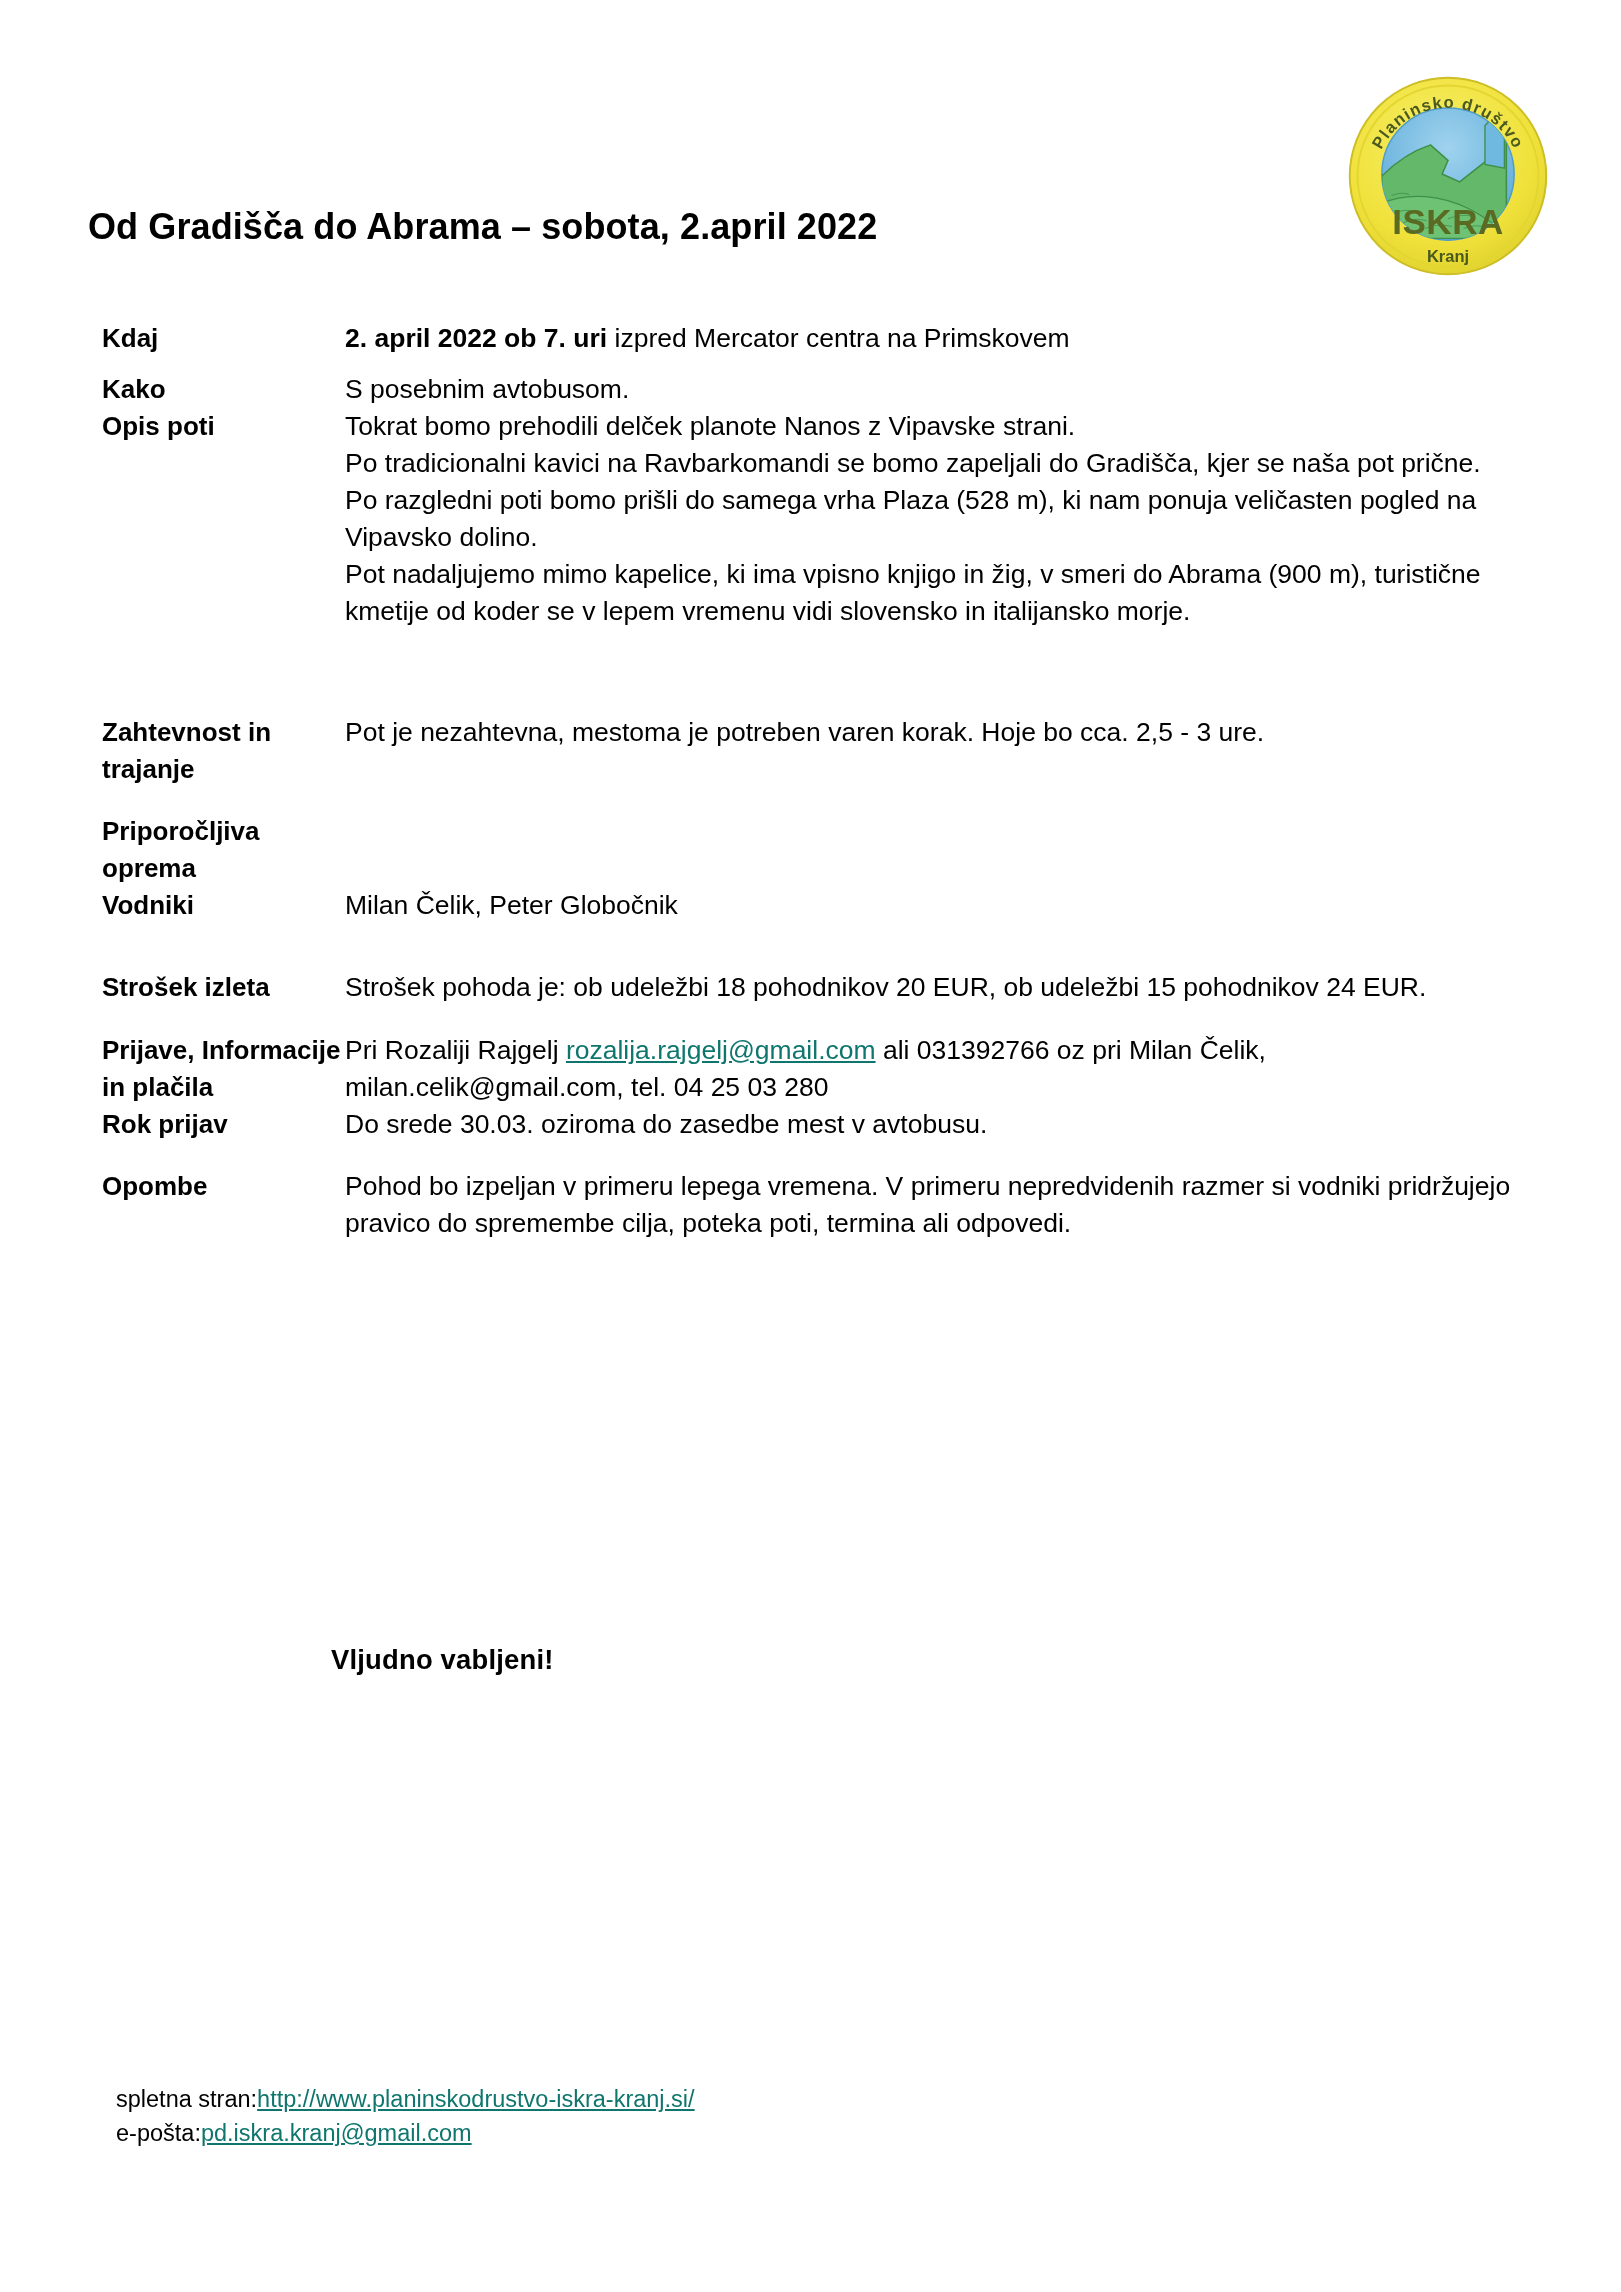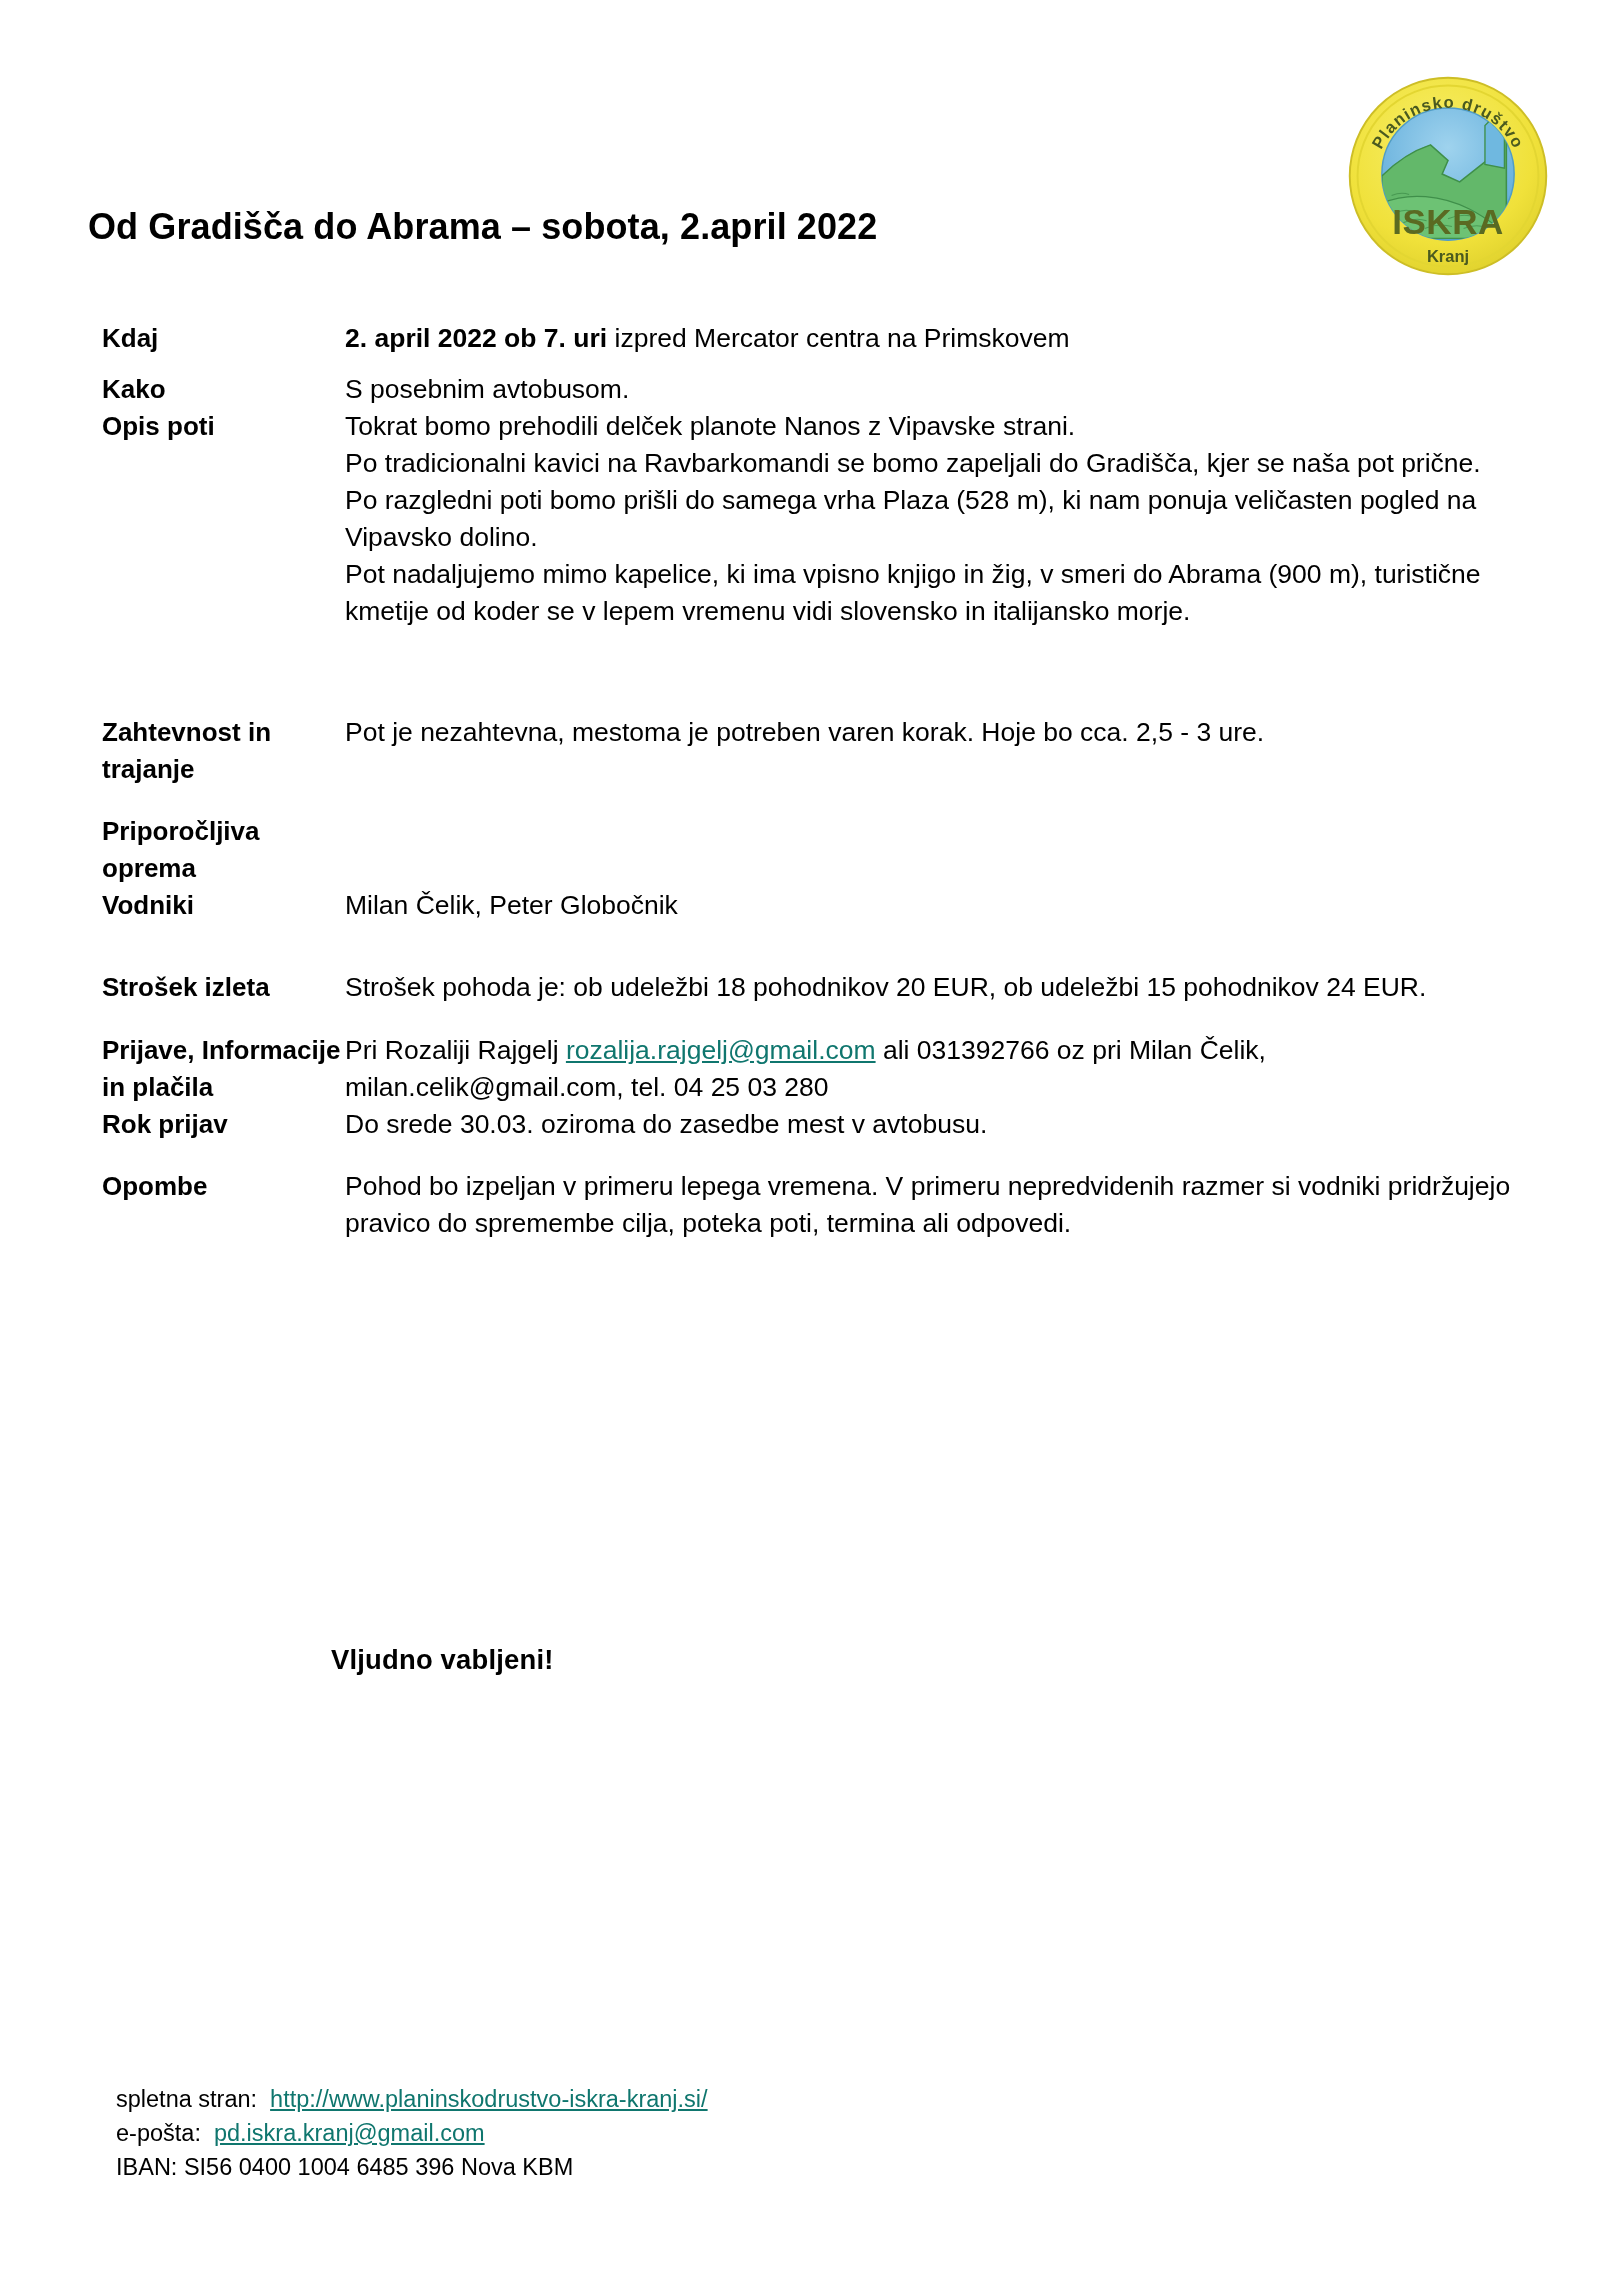--- a/index.html
+++ b/index.html
@@ -97,21 +97,20 @@
     position: absolute;
     left: 116px;
     top: 2082px;
     width: 1431px;
     font-size: 23.5px;
     line-height: 34px;
   }
   .footer-line {
     display: flex;
     align-items: baseline;
-    gap: 13px;
   }
   .footer-line .fl-left { flex: 0 0 auto; }
   .footer-block { position: relative; }
 </style>
 </head>
 <body>
 
 <div class="page">
 
   <div class="logo-wrap">
@@ -239,17 +238,16 @@
 
   <div class="footer footer-block">
     <div class="footer-line">
       <span class="fl-left">spletna stran: </span>
         <a class="link" href="#">http://www.planinskodrustvo-iskra-kranj.si/</a>
     </div>
     <div class="footer-line">
       <span class="fl-left">e-pošta: </span>
         <a class="link" href="#">pd.iskra.kranj@gmail.com</a>
     </div>
-    <div class="fl-right-wrap">IBAN: SI56 0400 1004 6485 396 Nova KBM</div>
   </div>
 
 </div>
 
 
 </body></html>

